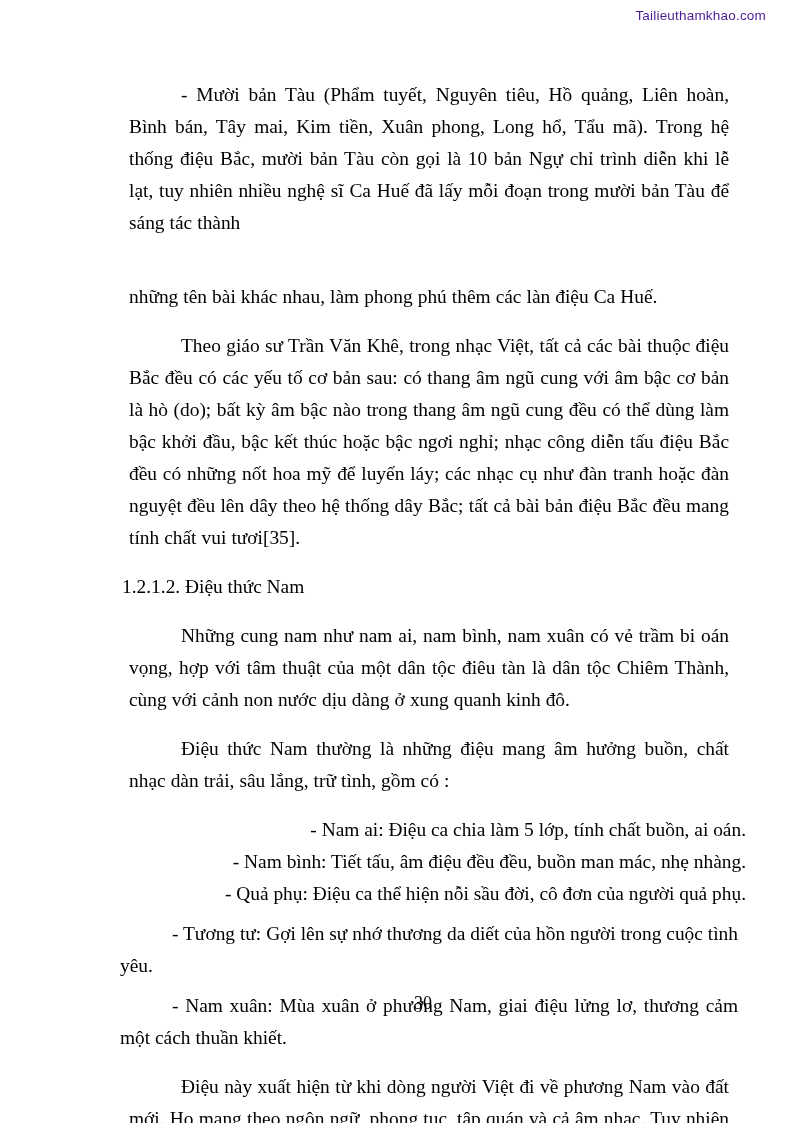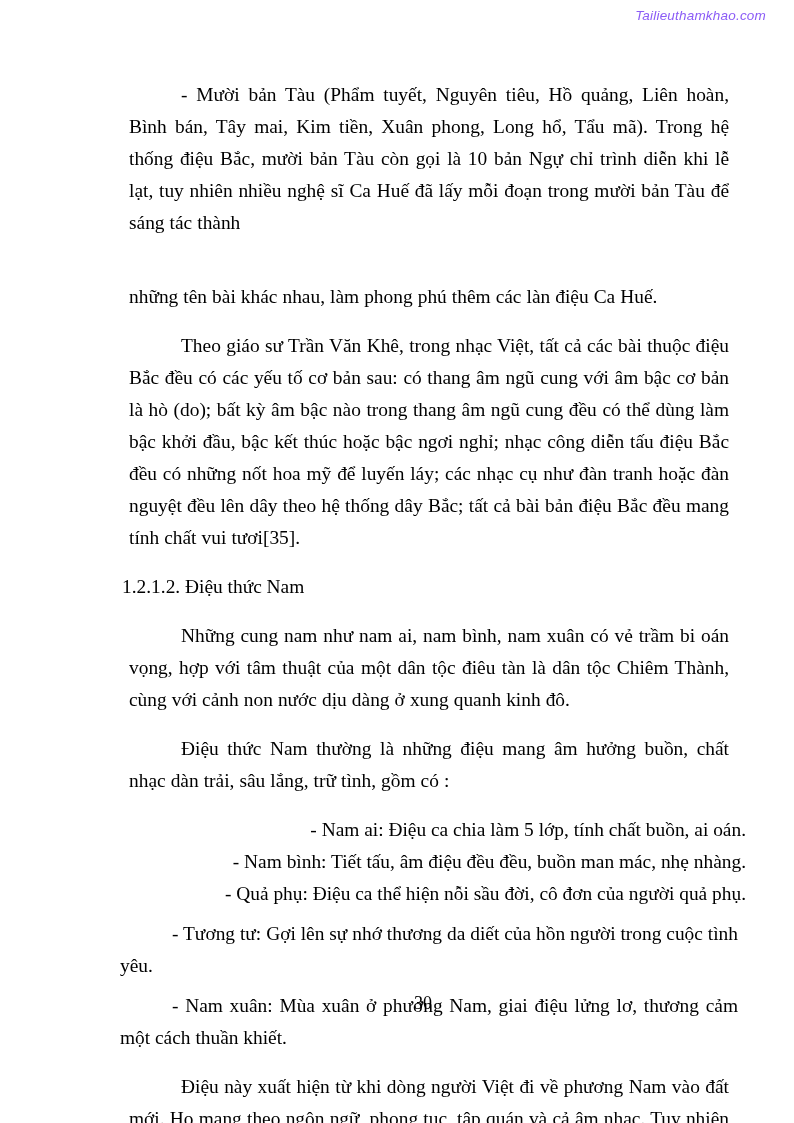--- a/index.html
+++ b/index.html
@@ -25,24 +25,23 @@
     background: #ffffff;
   }
 
   .watermark {
     position: absolute;
     top: 8px;
     right: 28px;
     font-family: "Liberation Sans", "DejaVu Sans", sans-serif;
     font-size: 13.5px;
     letter-spacing: 0.2px;
-    color: #8b5cf6;
+    color: #4c1d95;
     white-space: nowrap;
     user-select: none;
-    font-style: italic;
   }
 
   .content {
     position: absolute;
     left: 112px;
     top: 62px;
     width: 634px;
   }
 
   

